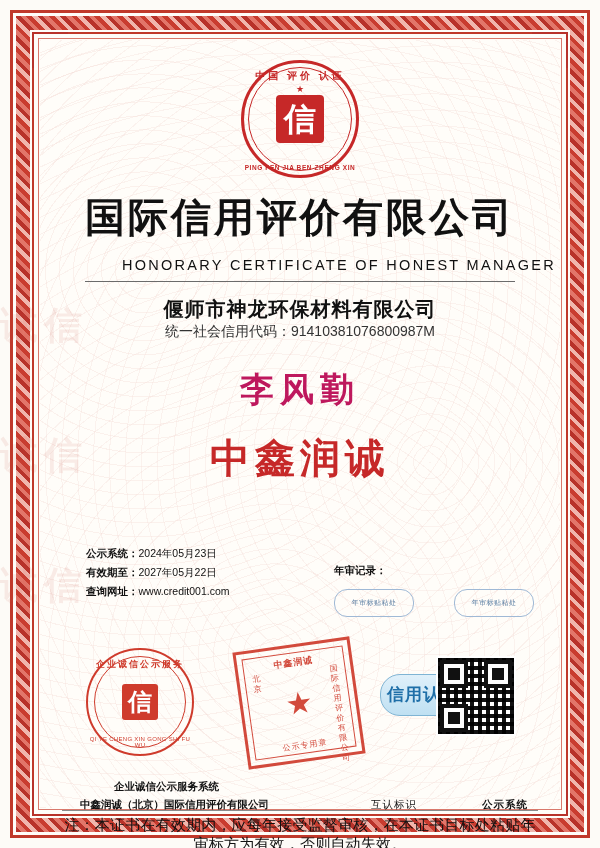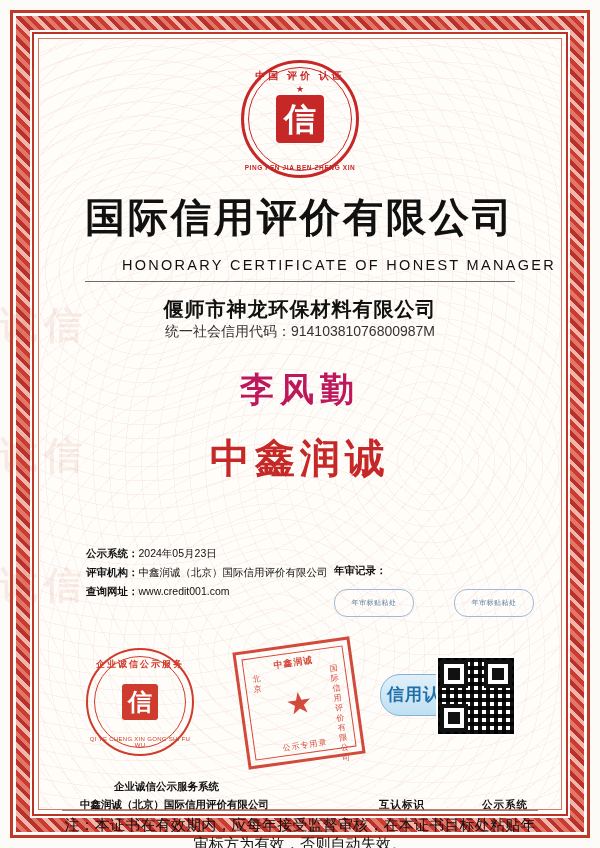--- a/index.html
+++ b/index.html
@@ -362,21 +362,21 @@
 
   .bottom-labels {
     position: absolute;
     left: 0; right: 0;
     top: 736px;
     font-size: 10.5px;
     color: #111;
   }
   .bl-1 { position: absolute; left: 70px; top: 0; font-weight: bold; }
   .bl-2 { position: absolute; left: 36px; top: 18px; font-weight: bold; }
-  .bl-3 { position: absolute; left: 335px; top: 18px; font-weight: bold; letter-spacing: 1px;}
+  .bl-3 { position: absolute; left: 327px; top: 18px; font-weight: normal; letter-spacing: 1px;}
   .bl-4 { position: absolute; left: 438px; top: 18px; font-weight: bold; letter-spacing: 1px; text-align: center;}
 
   .note-rule {
     position: absolute;
     left: 18px; right: 18px;
     top: 766px;
     height: 1px;
     background: #8a8a8a;
   }
   .note {
@@ -428,21 +428,21 @@
     <div class="credit-code">统一社会信用代码：91410381076800987M</div>
 
     <div class="person-name">李风勤</div>
     <div class="honor-title">中鑫润诚</div>
 
     <div class="details">
       <div class="row">
         <span class="k">公示系统：</span><span>2024年05月23日</span>
       </div>
       <div class="row">
-        <span class="k">评审机构：</span><span>中鑫润诚（北京）国际信用评价有限公司</span>
+        <span class="k">有效期至：</span><span>2027年05月22日</span>
       </div>
       <div class="row">
         <span class="k">查询网址：</span><span>www.credit001.com</span>
       </div>
     </div>
 
     <div class="annual">年审记录：</div>
     <div class="annual-boxes">
       <div class="annual-box">年审标贴粘处</div>
       <div class="annual-box">年审标贴粘处</div>

